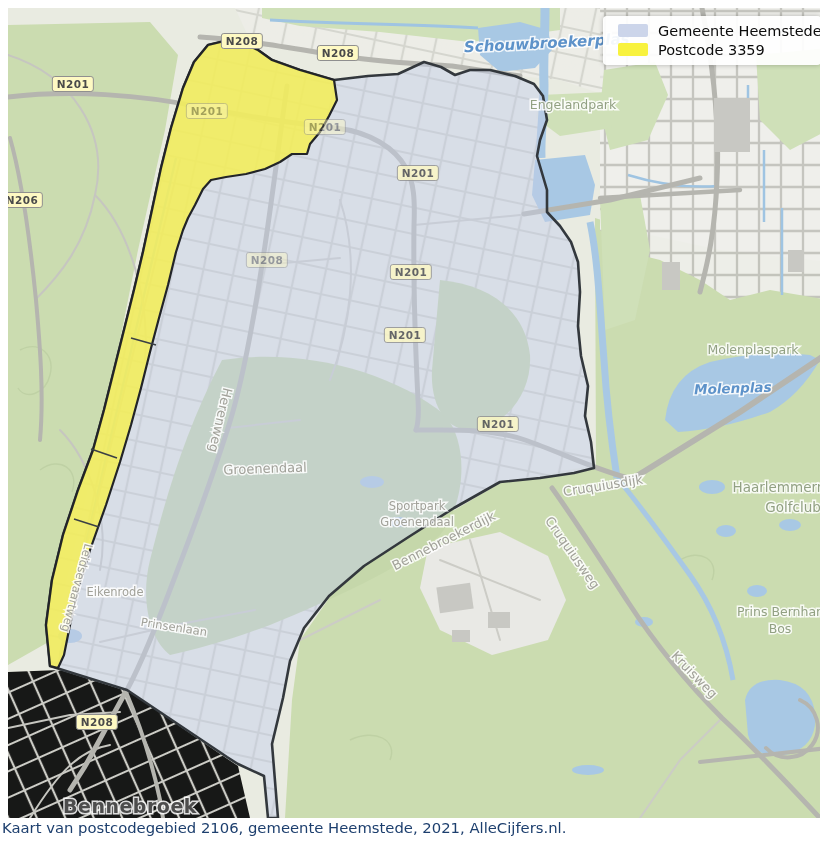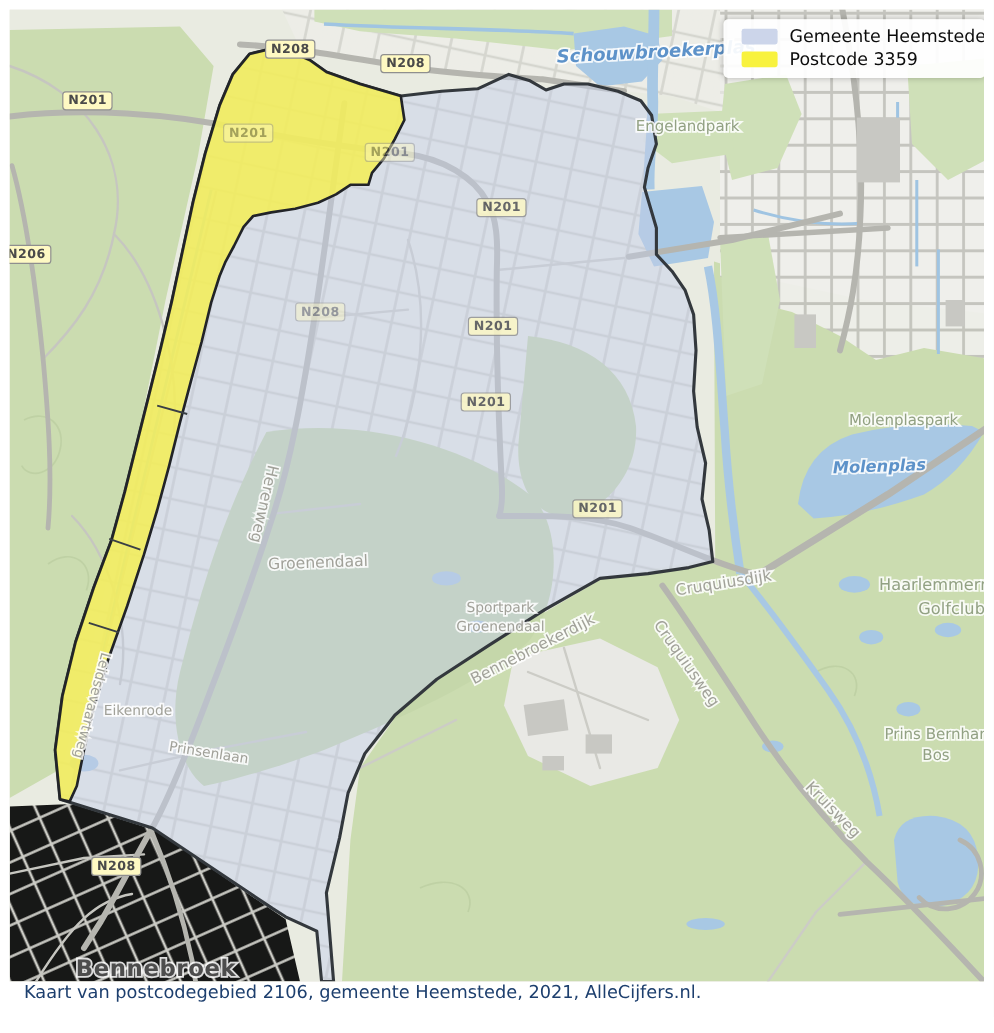--- a/index.html
+++ b/index.html
@@ -46,21 +46,21 @@
   
   .legend{position:absolute;left:595px;top:8px;width:218px;background:rgba(255,255,255,.93);
           border-radius:4px;box-shadow:0 0 5px rgba(0,0,0,.25);padding:5px 8px 6px 15px;box-sizing:border-box;}
   .legend-row{display:flex;align-items:center;height:19px;}
   .legend-swatch{width:30px;height:13px;margin-right:10px;border-radius:2px;flex:0 0 auto;}
   .legend-swatch.blue{background:var(--legend_blue,#ccd5ea);}
   .legend-swatch.yellow{background:var(--legend_yellow,#f8f23e);}
   .legend-label{font-size:14.5px;color:#0c0c0c;white-space:nowrap;}
 
   
-  .caption{position:absolute;left:20px;top:819px;color:var(--caption_text,#1d3f6e);
+  .caption{position:absolute;left:2px;top:819px;color:var(--caption_text,#1d3f6e);
            font-size:14.8px;line-height:18.5px;white-space:nowrap;}
 </style>
 </head>
 <body>
 
 <div class="page">
   <div class="map">
     <svg width="812" height="810" viewBox="8 8 812 810">
       <defs>
         <pattern id="gridA" width="30" height="26" patternUnits="userSpaceOnUse" patternTransform="rotate(12)">
@@ -215,21 +215,21 @@
         <text class="lbl road-lbl sm" x="115" y="596">Eikenrode</text>
         <text class="lbl road-lbl sm" x="174" y="631" transform="rotate(9 174 627)">Prinsenlaan</text>
         <text class="lbl road-lbl sm" x="77" y="592" transform="rotate(105 77 588)">Leidsevaartweg</text>
         <text class="lbl city-lbl" x="130" y="813">Bennebroek</text>
       </g>
     </svg>
 
     <div class="shield" style="left:65px;top:76px;">N201</div>
     <div class="shield" style="left:234px;top:33px;">N208</div>
     <div class="shield" style="left:330px;top:45px;">N208</div>
-    <div class="shield" style="left:14px;top:204px;">N206</div>
+    <div class="shield" style="left:14px;top:192px;">N206</div>
     <div class="shield" style="left:89px;top:714px;">N208</div>
     <div class="shield f" style="left:199px;top:103px;">N201</div>
     <div class="shield f" style="left:317px;top:119px;">N201</div>
     <div class="shield f" style="left:259px;top:252px;">N208</div>
     <div class="shield m" style="left:410px;top:165px;">N201</div>
     <div class="shield m" style="left:403px;top:264px;">N201</div>
     <div class="shield m" style="left:397px;top:327px;">N201</div>
     <div class="shield m" style="left:490px;top:416px;">N201</div>
 
     <div class="legend">

